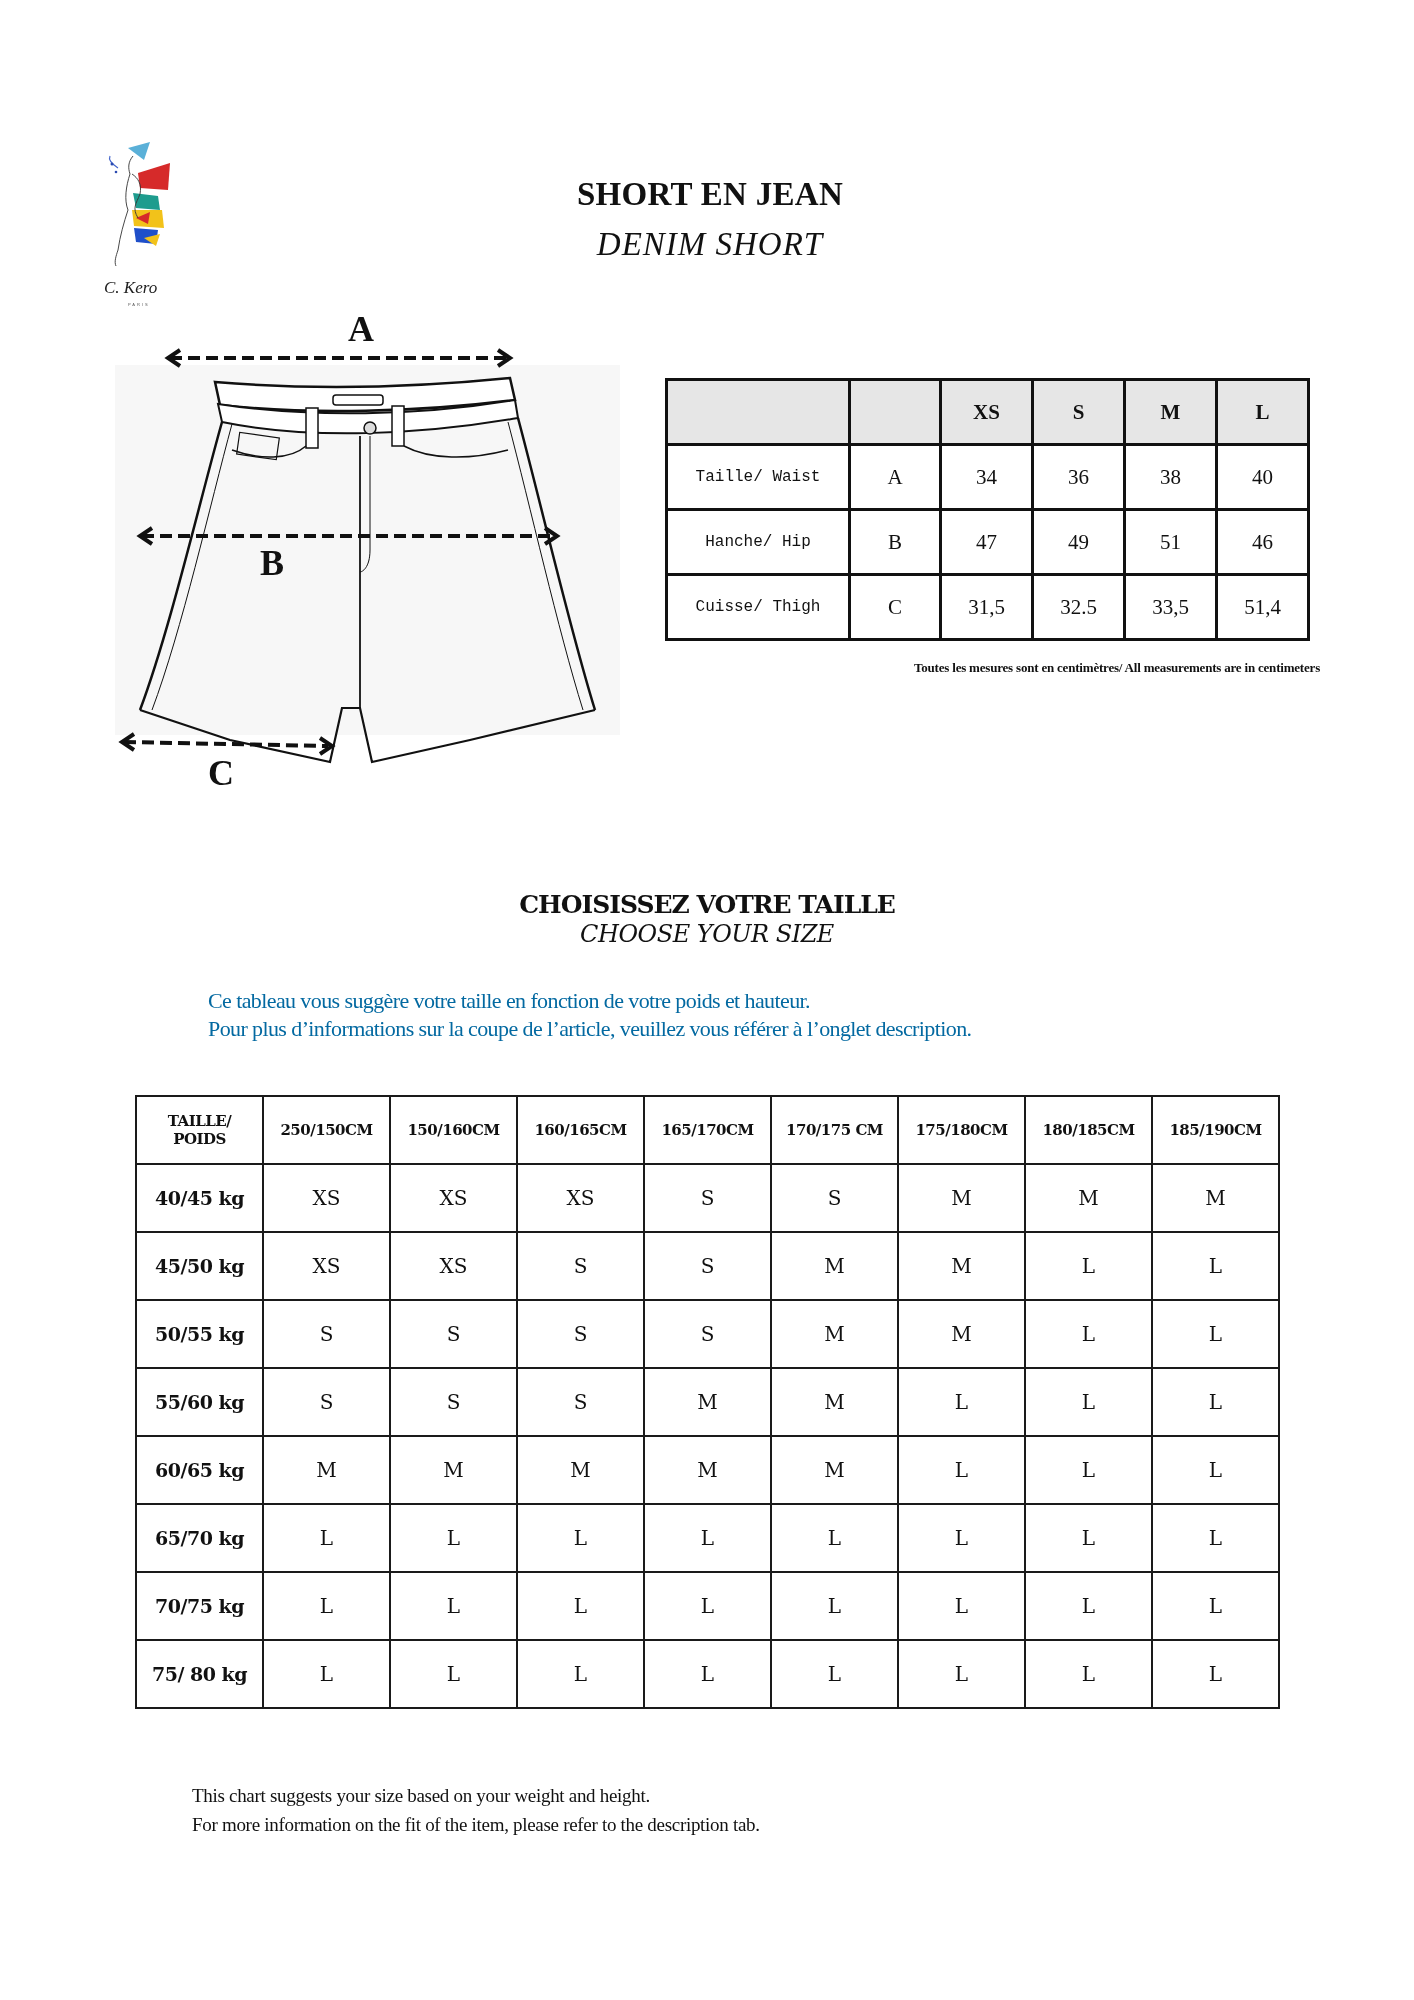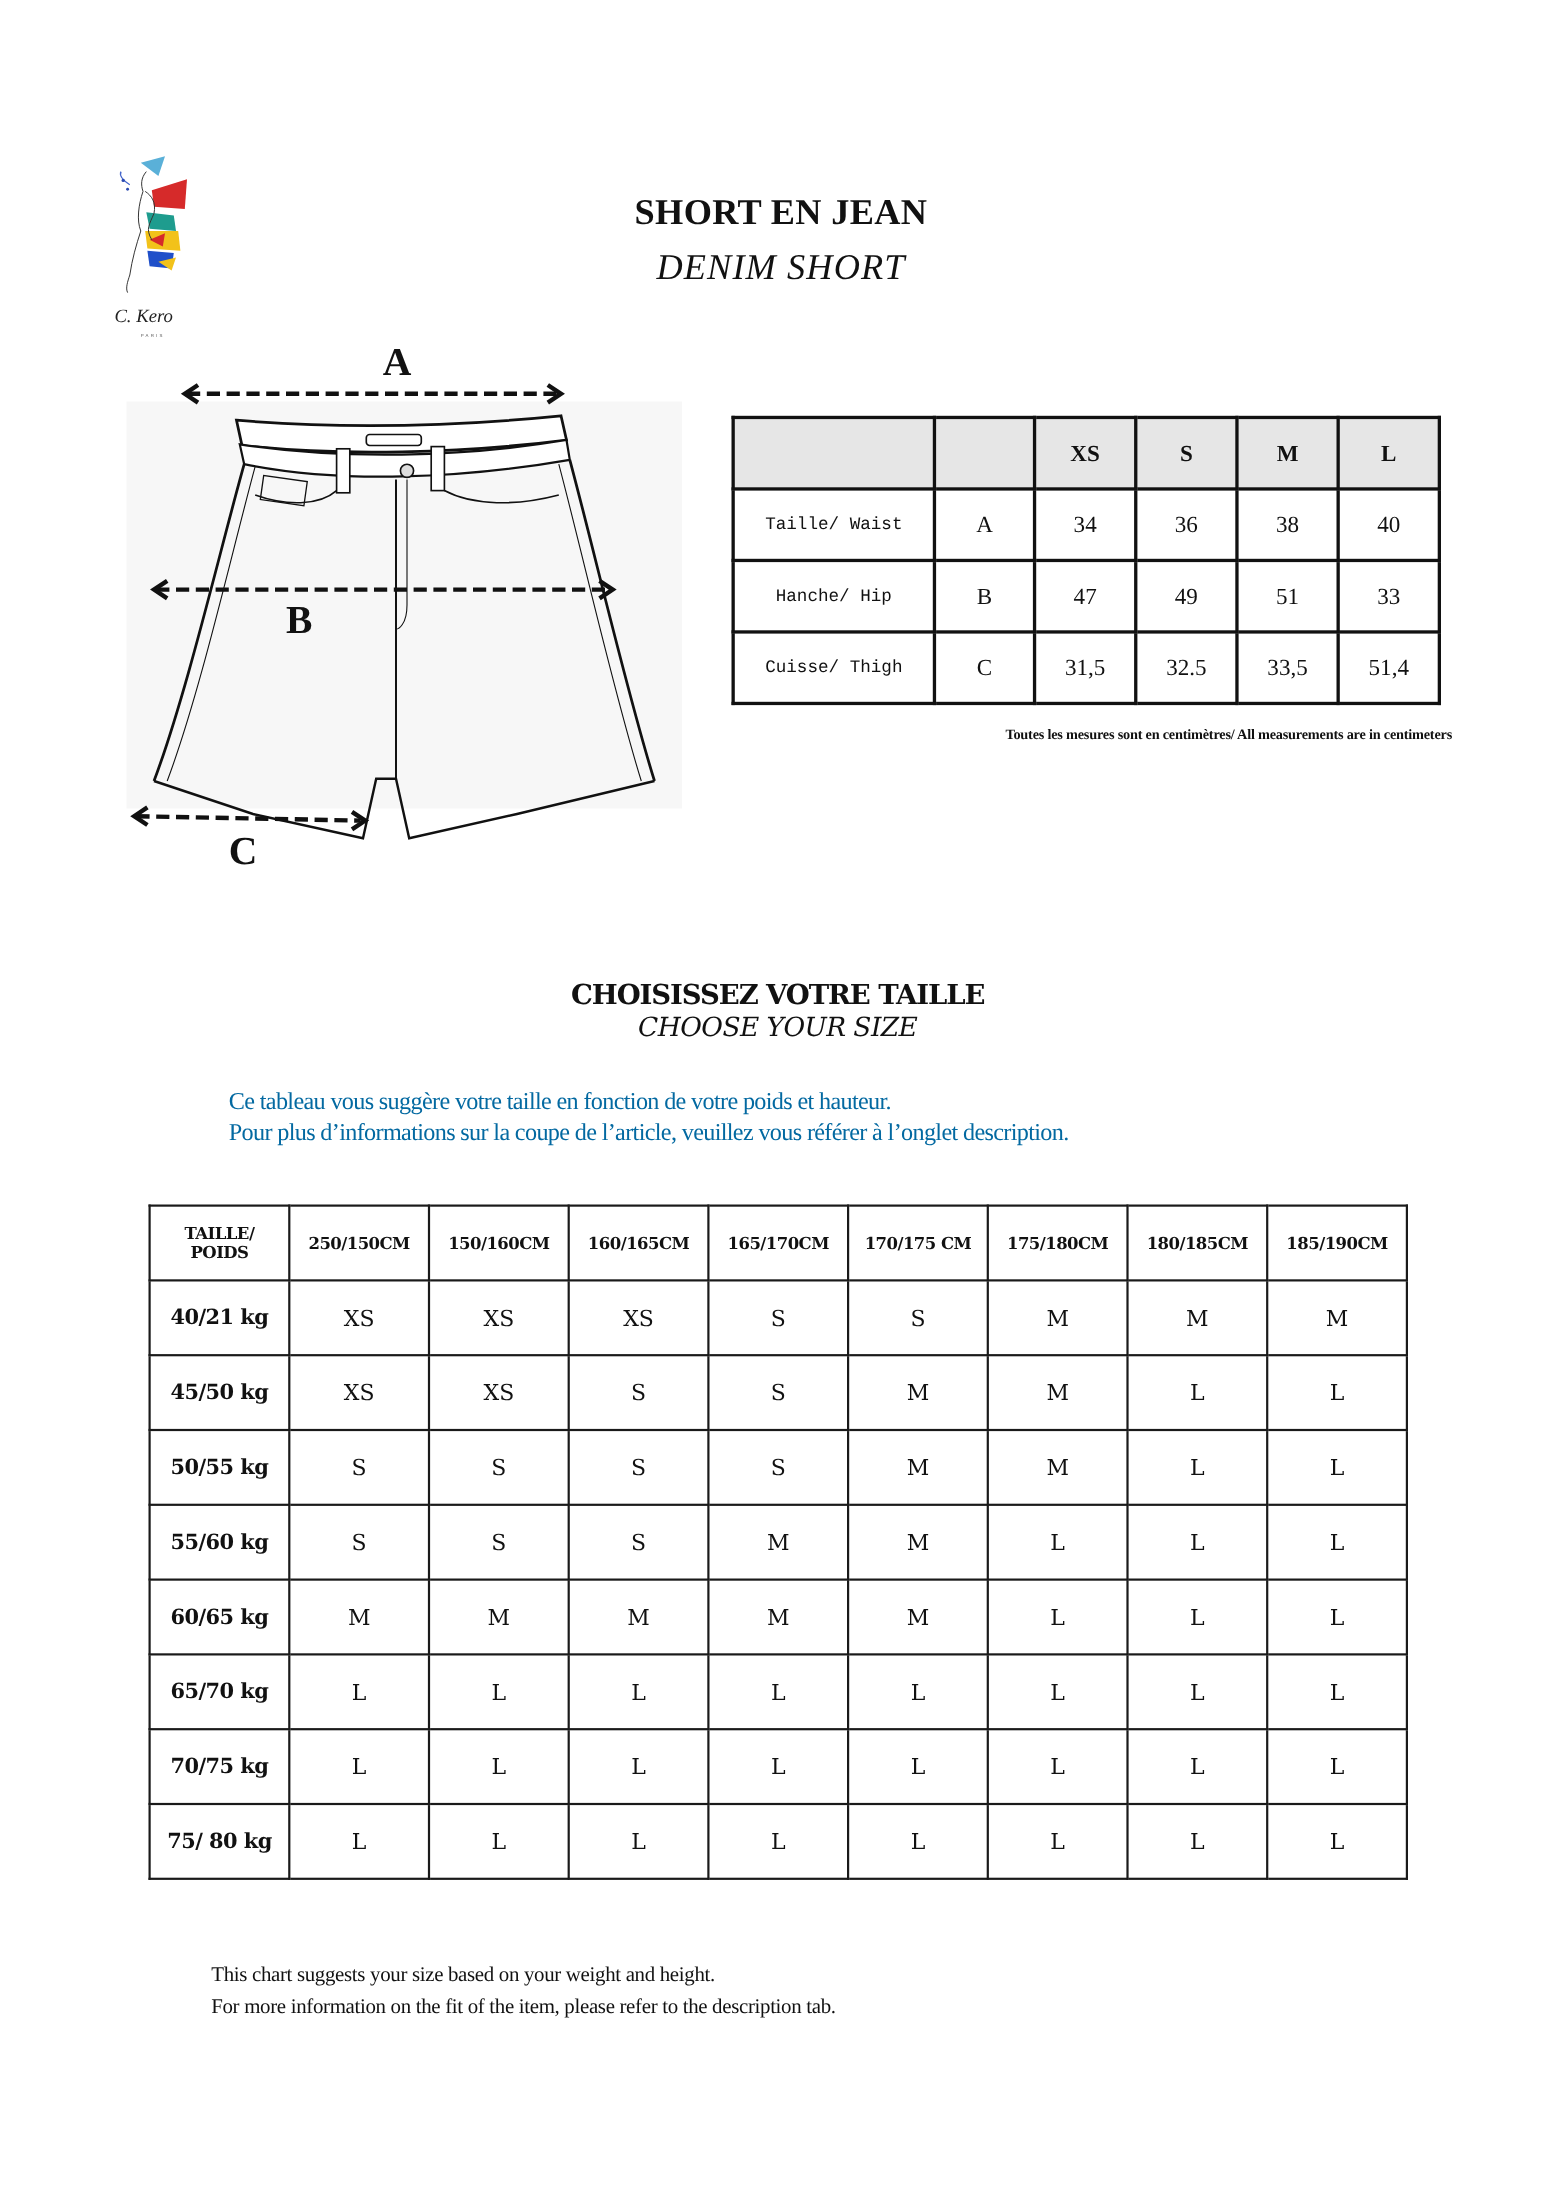--- a/index.html
+++ b/index.html
@@ -129,21 +129,21 @@
     <td class="val">36</td>
     <td class="val">38</td>
     <td class="val">40</td>
   </tr>
   <tr>
     <td class="lbl">Hanche/ Hip</td>
     <td class="code">B</td>
     <td class="val">47</td>
     <td class="val">49</td>
     <td class="val">51</td>
-    <td class="val">33</td>
+    <td class="val">46</td>
   </tr>
   <tr>
     <td class="lbl">Cuisse/ Thigh</td>
     <td class="code">C</td>
     <td class="val">31,5</td>
     <td class="val">32.5</td>
     <td class="val">33,5</td>
     <td class="val">51,4</td>
   </tr>
 </tbody>
@@ -165,21 +165,21 @@
     <td>250/150CM</td>
     <td>150/160CM</td>
     <td>160/165CM</td>
     <td>165/170CM</td>
     <td>170/175 CM</td>
     <td>175/180CM</td>
     <td>180/185CM</td>
     <td>185/190CM</td>
   </tr>
   <tr>
-    <td class="row-label">40/21 kg</td>
+    <td class="row-label">40/45 kg</td>
     <td>XS</td>
     <td>XS</td>
     <td>XS</td>
     <td>S</td>
     <td>S</td>
     <td>M</td>
     <td>M</td>
     <td>M</td>
   </tr>
   <tr>

